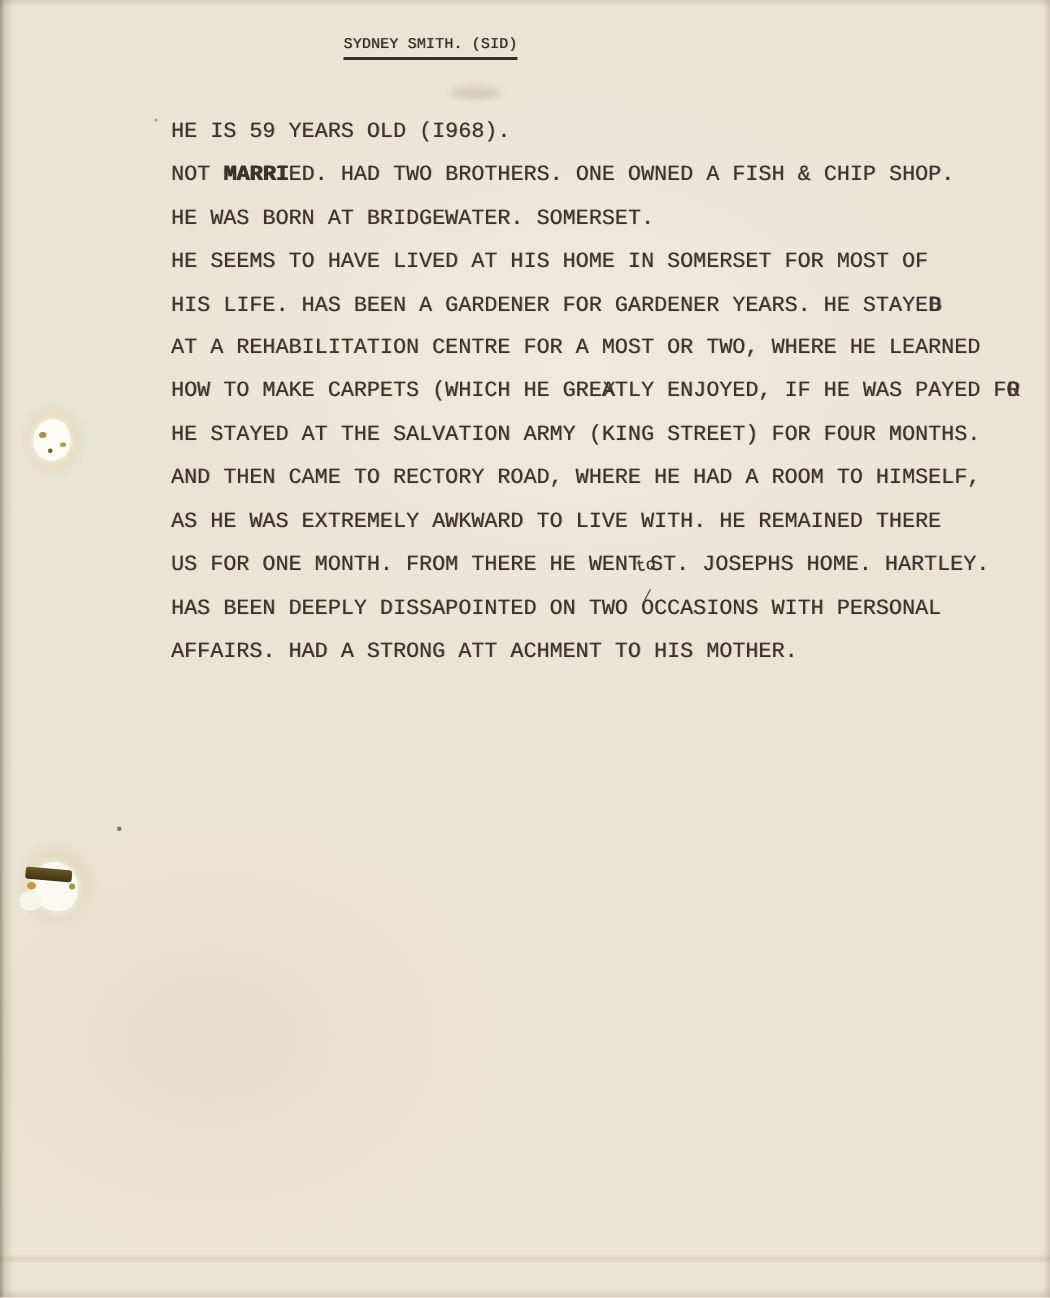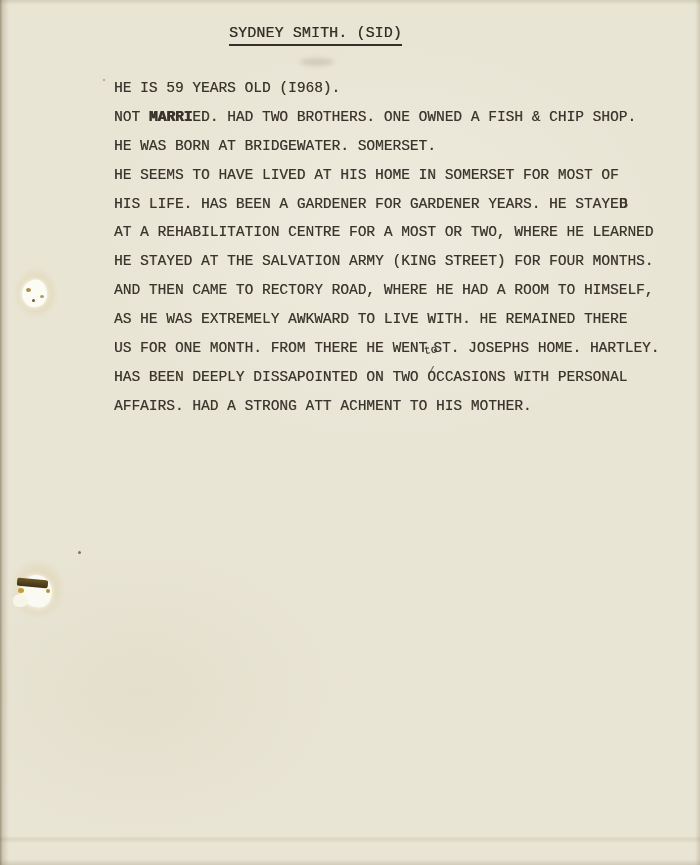--- a/index.html
+++ b/index.html
@@ -16,21 +16,21 @@
       radial-gradient(ellipse 300px 220px at 20% 80%, rgba(180,168,130,0.10), transparent 70%),
       linear-gradient(90deg, rgba(110,98,68,0.60) 0px, rgba(124,112,82,0.22) 3px, rgba(124,112,82,0.0) 9px),
       linear-gradient(270deg, rgba(140,128,95,0.28) 0px, transparent 5px),
       linear-gradient(180deg, rgba(140,128,95,0.22) 0px, transparent 5px),
       linear-gradient(0deg, rgba(140,128,95,0.25) 0px, transparent 6px),
       linear-gradient(180deg, transparent 836px, rgba(150,138,105,0.18) 839px, transparent 843px),
       #e9e5d5;
   }
   .title{
     position:absolute;left:229px;top:25px;
-    font-size:15px;letter-spacing:0.1px;
+    font-size:10px;letter-spacing:0.1px;
     color:#332e26;
     text-shadow:0.4px 0.3px 0.5px rgba(51,46,38,0.65);
     border-bottom:2px solid #35302a;
     padding-bottom:2px;
     white-space:pre;
   }
   .body-text{
     position:absolute;left:114px;top:74px;
     font-size:14.5px;color:#3a352c;
     text-shadow:0.4px 0.3px 0.5px rgba(58,53,44,0.55);
@@ -95,20 +95,21 @@
 <div class="paper">
   <div class="title">SYDNEY SMITH. (SID)</div>
   <div class="smudge"></div>
   <div class="body-text">
       <div class="line"><span class="seg">HE IS 59 YEARS OLD (I968).</span></div>
       <div class="line"><span class="seg">NOT </span><span class="seg bold">MARRI</span><span class="seg">ED. HAD TWO BROTHERS. ONE OWNED A FISH &amp; CHIP SHOP.</span></div>
       <div class="line"><span class="seg">HE WAS BORN AT BRIDGEWATER. SOMERSET.</span></div>
       <div class="line"><span class="seg">HE SEEMS TO HAVE LIVED AT HIS HOME IN SOMERSET FOR MOST OF</span></div>
       <div class="line"><span class="seg">HIS LIFE. HAS BEEN A GARDENER FOR GARDENER YEARS. HE STAYE</span><span class="seg over" data-over="B">D</span></div>
       <div class="line"><span class="seg">AT A REHABILITATION CENTRE FOR A MOST OR TWO, WHERE HE LEARNED</span></div>
+      <div class="line"><span class="seg">HOW TO MAKE CARPETS (WHICH HE GRE</span><span class="seg over" data-over="X">A</span><span class="seg">TLY ENJOYED, IF HE WAS PAYED F</span><span class="seg over" data-over="R">O</span></div>
       <div class="line"><span class="seg">HE STAYED AT THE SALVATION ARMY (KING STREET) FOR FOUR MONTHS.</span></div>
       <div class="line"><span class="seg">AND THEN CAME TO RECTORY ROAD, WHERE HE HAD A ROOM TO HIMSELF,</span></div>
       <div class="line"><span class="seg">AS HE WAS EXTREMELY AWKWARD TO LIVE WITH. HE REMAINED THERE</span></div>
       <div class="line"><span class="seg">US FOR ONE MONTH. FROM THERE HE WENT</span><span class="seg insert"><span class="ins-txt">to</span><span class="ins-caret">⁄</span></span><span class="seg">ST. JOSEPHS HOME. HARTLEY.</span></div>
       <div class="line"><span class="seg">HAS BEEN DEEPLY DISSAPOINTED ON TWO OCCASIONS WITH PERSONAL</span></div>
       <div class="line"><span class="seg">AFFAIRS. HAD A STRONG ATT ACHMENT TO HIS MOTHER.</span></div>
     </div>
 
   <div class="blem blem1">
     <div class="glow"></div>

